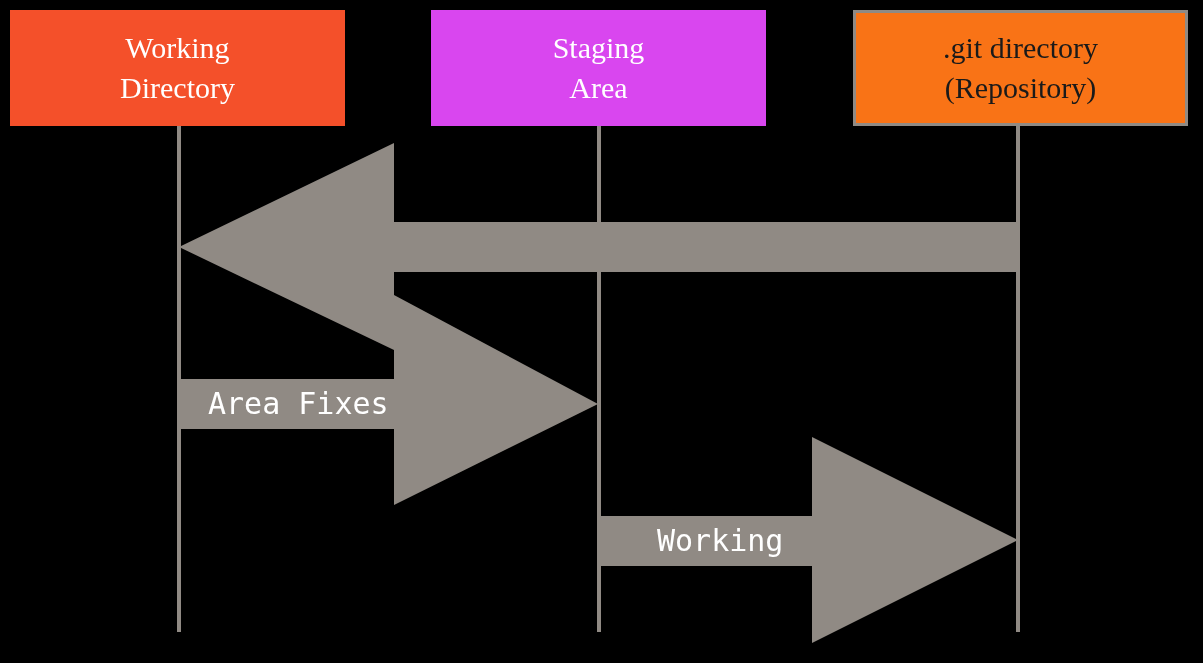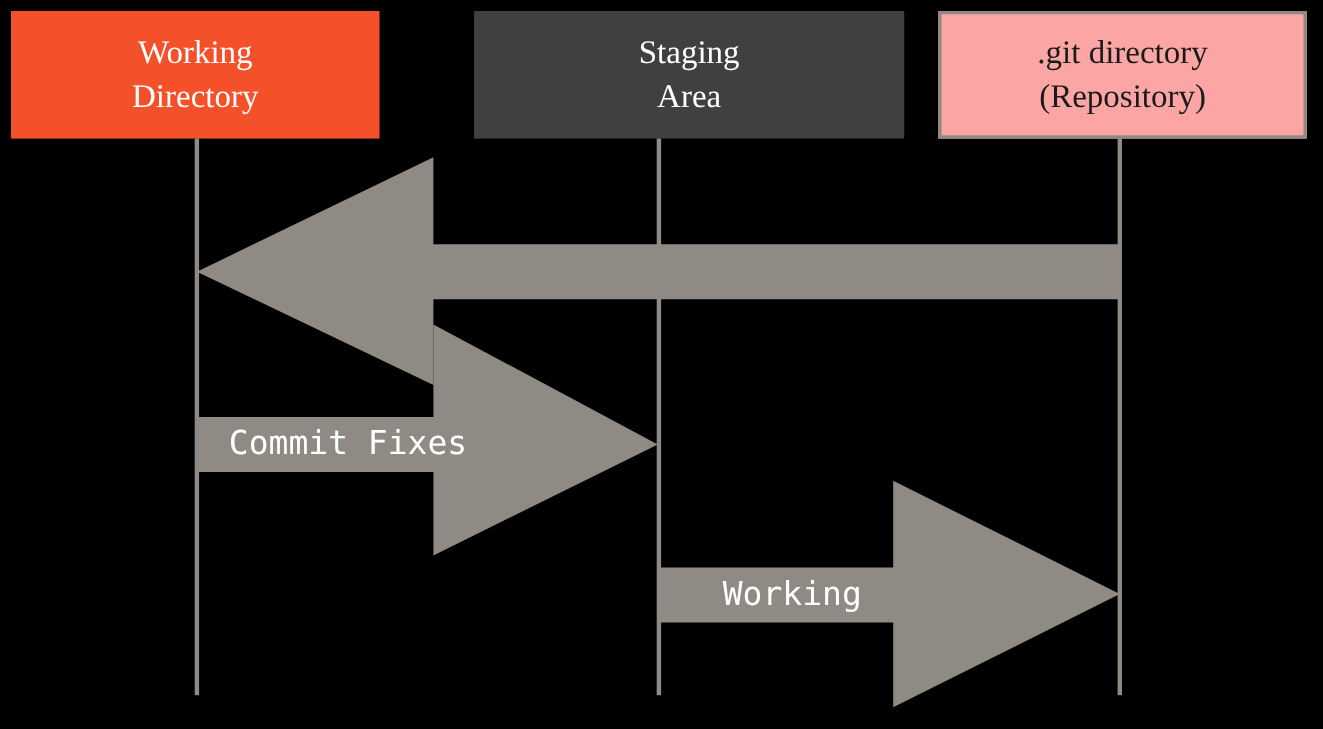--- a/index.html
+++ b/index.html
@@ -34,31 +34,31 @@
     left: 10px;
     top: 10px;
     width: 335px;
     height: 116px;
     background: #F4502A;
     color: #FFFFFF;
   }
   #box-staging {
     left: 431px;
     top: 10px;
-    width: 391px;
+    width: 335px;
     height: 116px;
-    background: #404040;
+    background: #d946ef;
     color: #FFFFFF;
   }
   #box-repo {
     left: 853px;
     top: 10px;
     width: 335px;
     height: 116px;
-    background: #fca5a5;
+    background: #f97316;
     color: #1A1A1A;
     border: 3px solid #908A84;
   }
   .lifeline {
     position: absolute;
     width: 4px;
     background: #908A84;
   }
   #lifeline-working { left: 177px; top: 126px; height: 506px; }
   #lifeline-staging { left: 597px; top: 126px; height: 506px; }
@@ -111,16 +111,16 @@
   </svg>
 
   <svg class="arrow-svg" id="arrow-stage" style="left:0px; top:0px; width:1203px; height:663px;">
     <polygon class="arrow-body" points="179,379 394,379 394,295 598,404 394,505 394,429 179,429"></polygon>
   </svg>
 
   <svg class="arrow-svg" id="arrow-commit" style="left:0px; top:0px; width:1203px; height:663px;">
     <polygon class="arrow-body" points="599,516 812,516 812,437 1018,540 812,643 812,566 599,566"></polygon>
   </svg>
 
-  <div class="arrow-label" id="label-stage">Commit Fixes</div>
+  <div class="arrow-label" id="label-stage">Area Fixes</div>
   <div class="arrow-label" id="label-commit">Working</div>
 
 </div>
 
 </body></html>

